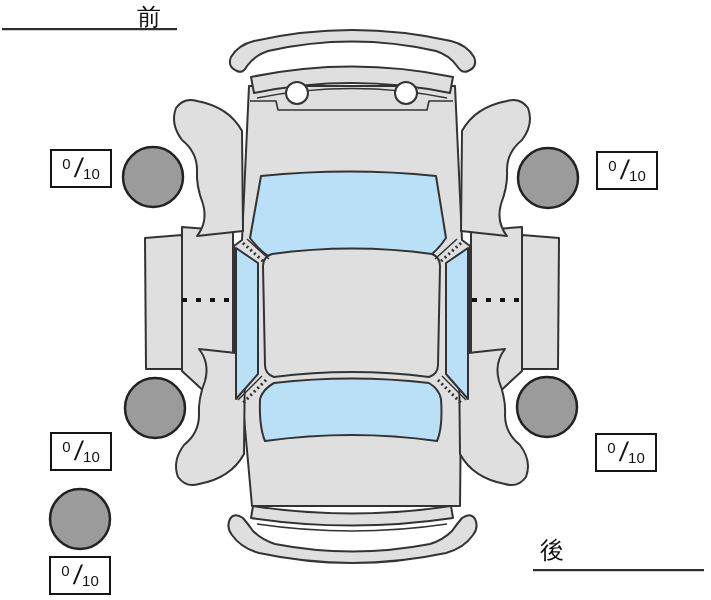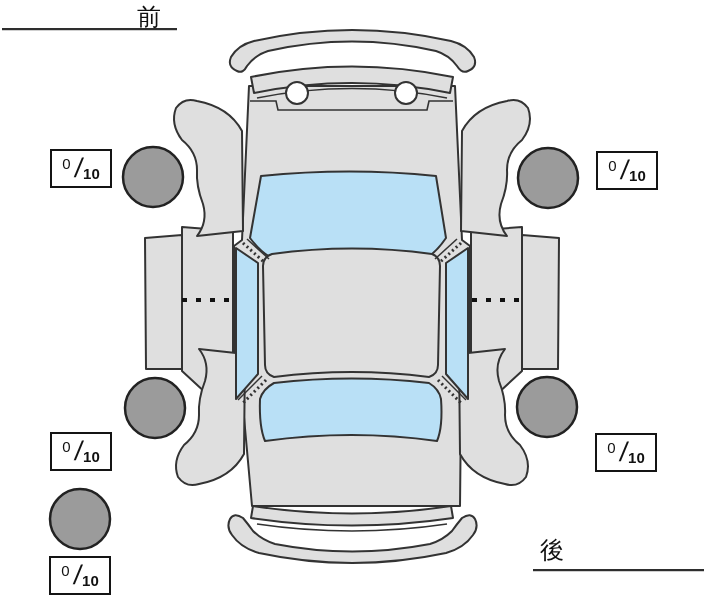--- a/index.html
+++ b/index.html
@@ -32,21 +32,21 @@
     position:absolute;
     width:58px;height:35px;
     border:2px solid #141414;
     background:#ffffff;
     display:flex;align-items:center;justify-content:center;
     line-height:1;
     user-select:none;
   }
   .score-val{font-size:15px;color:#111;transform:translateY(-5px);font-weight:400;}
   .score-slash{font-size:27px;color:#111;margin:0 1px 0 4px;transform:skewX(-8deg);}
-  .score-max{font-size:15px;font-weight:700;color:#111;transform:translateY(5px);}
+  .score-max{font-size:15px;font-weight:400;color:#111;transform:translateY(5px);}
 
   .jp-label{
     position:absolute;
     font-size:24px;color:#111;
     letter-spacing:1px;
   }
   .orient-line{
     position:absolute;height:0;
     border-top:2px solid #2e2e2e;
     border-bottom:1px solid #cfcfcf;

